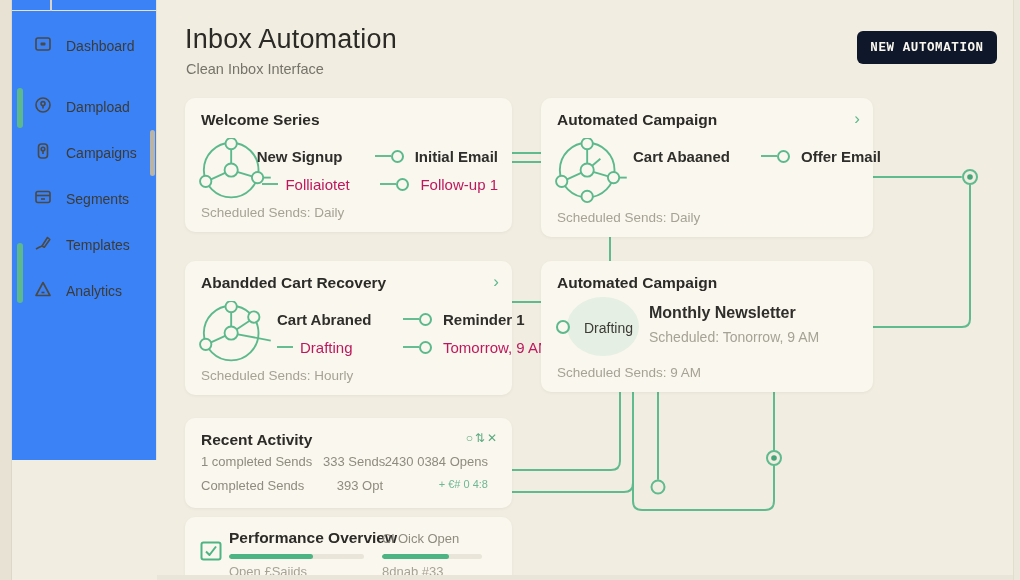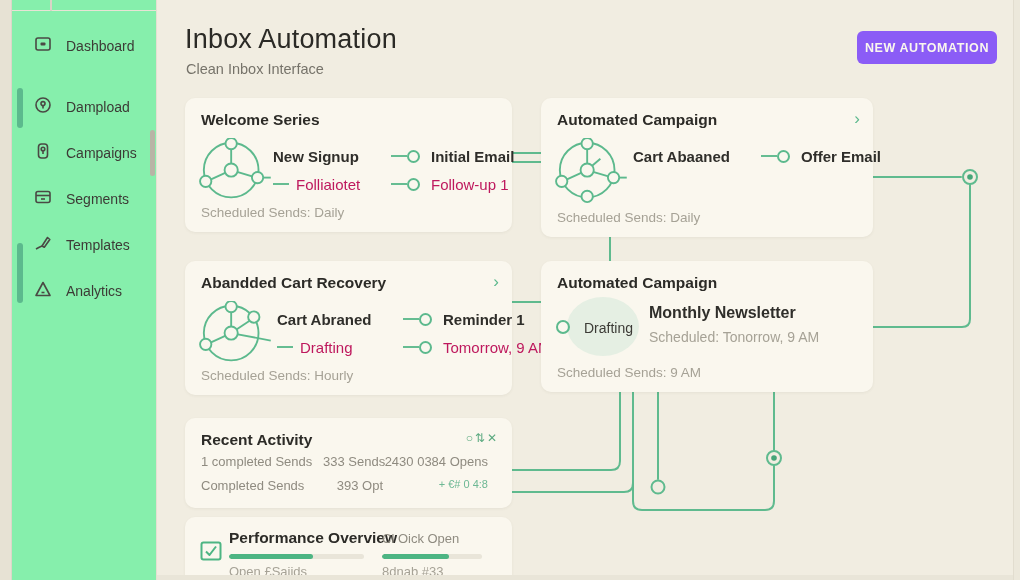--- a/index.html
+++ b/index.html
@@ -5,53 +5,53 @@
   * { margin:0; padding:0; box-sizing:border-box; }
   body { font-family:"Liberation Sans", sans-serif; background:#e9e4d6; }
   .app { position:relative; width:1020px; height:580px; background:#f1ede1; overflow:hidden; }
 
   
   .edge-strip { position:absolute; left:0; top:0; width:12px; height:580px; background:#e7e2d4; border-right:1px solid #dcd7c8; }
   .right-strip { position:absolute; right:0; top:0; width:7px; height:580px; background:#ece8db; border-left:1px solid #e2ddcf; }
   .bottom-strip { position:absolute; left:157px; right:0; bottom:0; height:5px; background:#e9e5d8; }
 
   
-  .sidebar { position:absolute; left:12px; top:0; width:145px; height:580px; background:#86efac; border-right:1px solid #e5e0d2; }
+  .sidebar { position:absolute; left:12px; top:0; width:145px; height:460px; background:#3b82f6; border-right:1px solid #e5e0d2; }
   .sidebar-topline { position:absolute; top:10px; left:0; right:0; height:1px; background:#e8e3d5; }
   .sidebar-topstub { position:absolute; top:0; left:38px; width:2px; height:11px; background:#d9d4c6; }
   .nav { position:absolute; top:23px; left:0; right:0; }
   .nav-item { display:flex; align-items:center; gap:13px; height:46px; padding-left:21px; cursor:pointer; }
   .nav-item .lbl { font-size:14px; color:#3c3b36; }
   .nav-spacer { height:15px; }
   .accent-bar { position:absolute; left:5px; width:6px; border-radius:3px; background:#5cb98d; }
   .accent-1 { top:88px; height:40px; }
   .accent-2 { top:243px; height:60px; }
   .scrollbar { position:absolute; right:1px; top:130px; width:5px; height:46px; border-radius:3px; background:#b9b4a6; }
 
   
   .page-title { position:absolute; left:185px; top:24px; font-size:27px; font-weight:normal; color:#2b2a26; letter-spacing:.2px; }
   .page-subtitle { position:absolute; left:186px; top:61px; font-size:14.5px; color:#76736a; }
-  .new-btn { position:absolute; left:857px; top:31px; width:140px; height:33px; background:#8b5cf6; border:none; border-radius:6px; color:#faf7ee; font-family:Liberation Sans, sans-serif; font-size:12.5px; font-weight:bold; letter-spacing:.6px; cursor:pointer; }
+  .new-btn { position:absolute; left:857px; top:31px; width:140px; height:33px; background:#0f172a; border:none; border-radius:6px; color:#faf7ee; font-family:Liberation Mono, monospace; font-size:12.5px; font-weight:bold; letter-spacing:.6px; cursor:pointer; }
 
   
   .card { position:absolute; background:#faf7ee; border-radius:10px; box-shadow:0 1px 3px rgba(90,80,50,.07); }
   .card-a { left:185px; top:98px;  width:327px; height:134px; }
   .card-b { left:541px; top:98px;  width:332px; height:139px; }
   .card-c { left:185px; top:261px; width:327px; height:134px; }
   .card-d { left:541px; top:261px; width:332px; height:131px; }
   .card-e { left:185px; top:418px; width:327px; height:90px; }
   .card-f { left:185px; top:517px; width:327px; height:75px; }
   .card-title { position:absolute; left:16px; top:13px; font-size:15.5px; font-weight:bold; color:#2c2b27; }
   .chevron { position:absolute; right:13px; top:12px; color:#5cb98d; font-size:17px; line-height:1; cursor:pointer; }
   .card-footer { position:absolute; left:16px; bottom:12px; font-size:13.5px; color:#a6a296; }
 
   
   .net-icon { position:absolute; left:12px; top:40px; }
   .rows { position:absolute; top:44px; display:flex; flex-direction:column; }
-  .card-a .rows { left:88px; right:14px; }
+  .card-a .rows { left:88px; right:14px;align-items:flex-end; }
   .card-b .rows, .card-c .rows { left:92px; right:12px; }
   .frow { display:flex; align-items:center; height:28px; }
   .fl1 { display:flex; align-items:center; gap:7px; flex:0 0 auto; }
   .card-a .fl1 { width:110px; } .card-b .fl1 { width:120px; } .card-c .fl1 { width:118px; }
   .lead { width:16px; border-top:2px solid #66bd92; }
   .flabel { font-size:15px; white-space:nowrap; }
   .dark { color:#2f2e2a; font-weight:600; }
   .muted { color:#be185d; font-weight:400; }
   .fline { flex:1 1 auto; border-top:2px solid #66bd92; margin:0 0 0 8px; min-width:16px; }
   .fcircle { flex:0 0 auto; width:13px; height:13px; border:2px solid #5cb98d; border-radius:50%; background:#faf7ee; margin-right:11px; }

